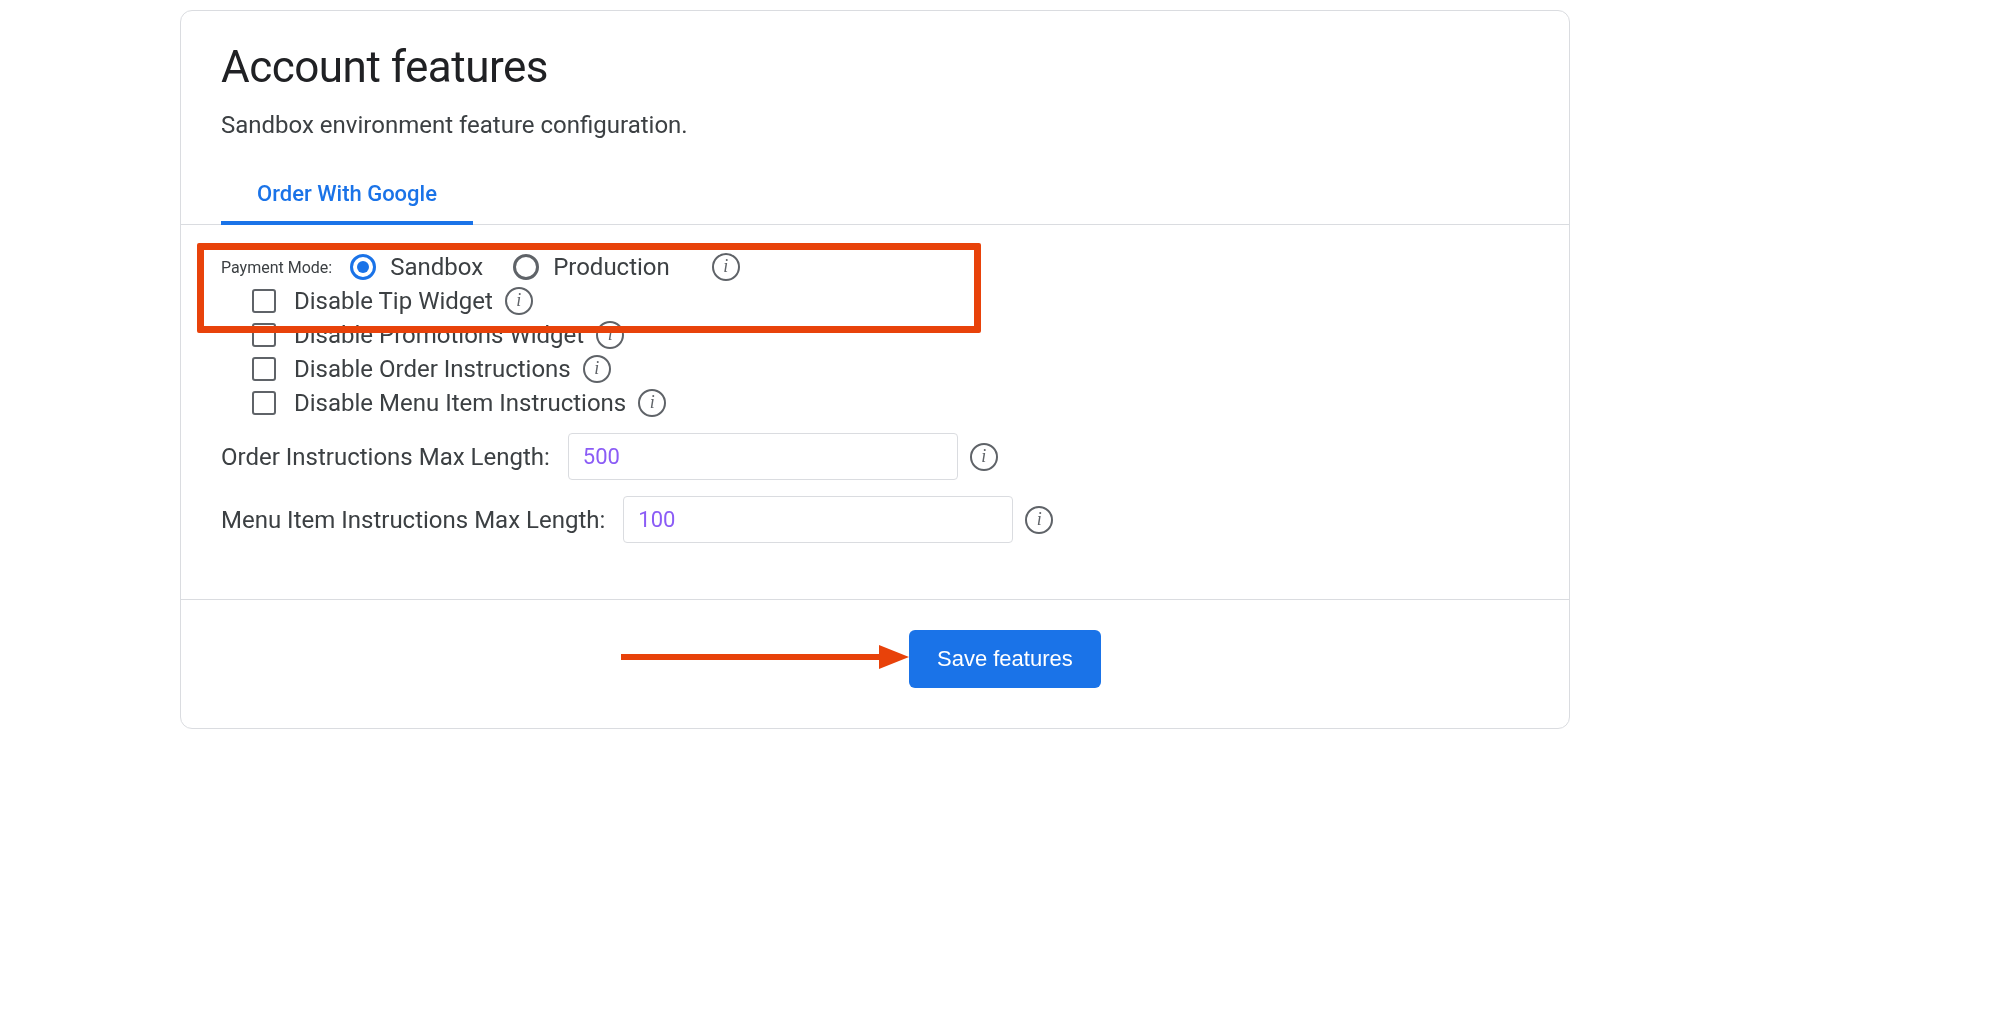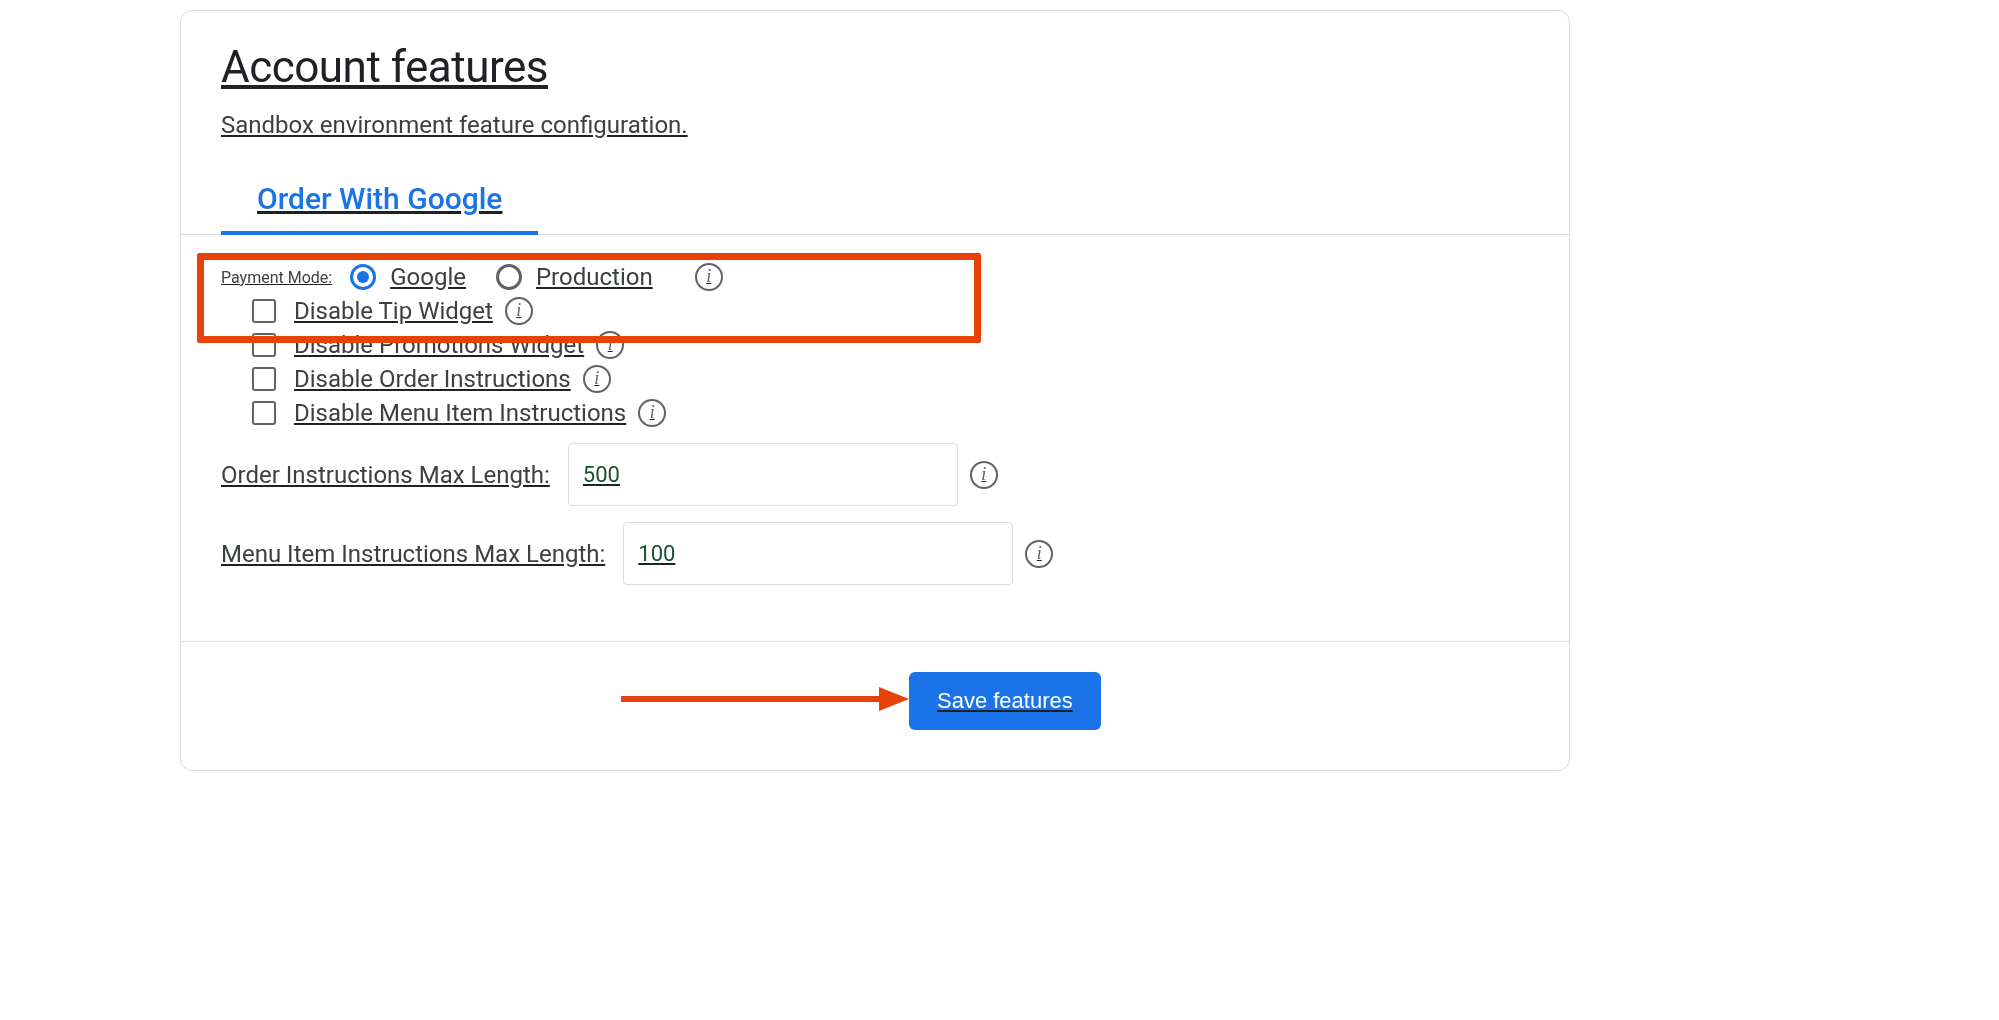--- a/index.html
+++ b/index.html
@@ -8,21 +8,20 @@
     font-family: "Google Sans", "Roboto", Arial, sans-serif;
     color: #202124;
     background: #fff;
   }
   .viewport {
     width: 1999px;
     height: 1020px;
     position: relative;
     padding: 10px 0 0 0;
     box-sizing: border-box;
-    text-decoration: underline;
   }
   .card {
     position: relative;
     width: 1390px;
     margin: 0 0 0 180px;
     border: 1px solid #dadce0;
     border-radius: 12px;
     background: #fff;
     box-sizing: border-box;
     padding: 0;
@@ -45,21 +44,21 @@
   }
   .tabs {
     display: flex;
     border-bottom: 1px solid #dadce0;
     margin: 0;
     padding: 0 40px;
     position: relative;
   }
   .tab {
     padding: 14px 36px 18px 36px;
-    font-size: 30px;
+    font-size: 22px;
     font-weight: 500;
     color: #5f6368;
     cursor: pointer;
     position: relative;
   }
   .tab.active {
     color: #1a73e8;
   }
   .tab.active::after {
     content: "";
@@ -162,26 +161,26 @@
     align-items: center;
     font-size: 24px;
     margin: 16px 0;
     color: #3c4043;
   }
   .text-label {
     margin-right: 18px;
   }
   .text-input {
     font-size: 22px;
-    padding: 18px 14px;
+    padding: 10px 14px;
     border: 1px solid #dadce0;
     border-radius: 4px;
     width: 390px;
     box-sizing: border-box;
-    color: #14532d;
+    color: #8b5cf6;
     font-family: inherit;
   }
   .footer {
     border-top: 1px solid #dadce0;
     padding: 30px 0 40px 0;
     display: flex;
     justify-content: flex-start;
     position: relative;
   }
   .save-button {
@@ -234,21 +233,21 @@
 
       <div class="highlight-box" style="left:16px; top:18px; width:770px; height:76px;"></div>
 
       <div class="row payment-row">
         <span class="payment-label">Payment Mode:</span>
 
         <span class="radio selected">
           <span class="radio-outer">
               <span class="radio-inner"></span>
             </span>
-          <span>Google</span>
+          <span>Sandbox</span>
         </span>
 
         <span class="radio">
           <span class="radio-outer">
               <span class="radio-inner"></span>
             </span>
           <span>Production</span>
         </span>
 
         <span class="info-icon"></span>

